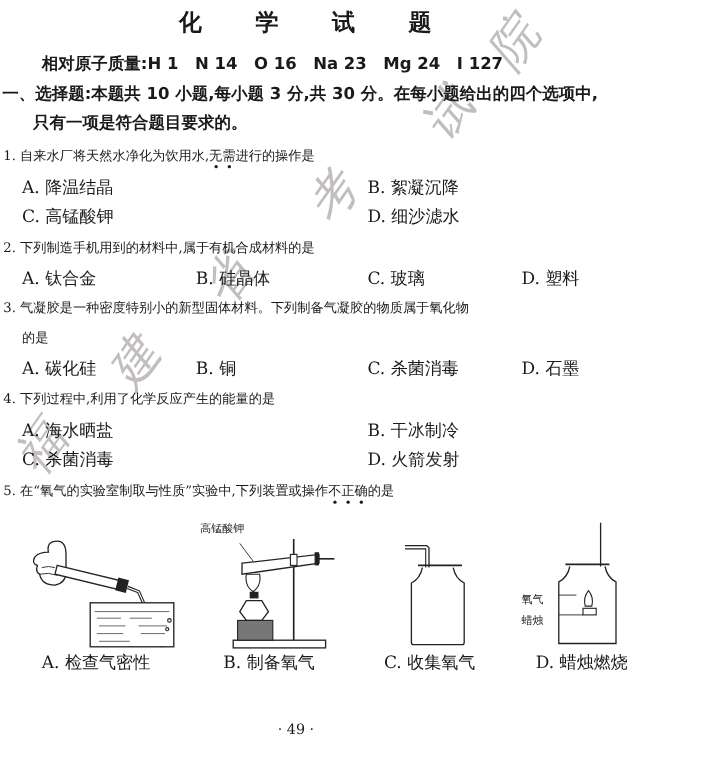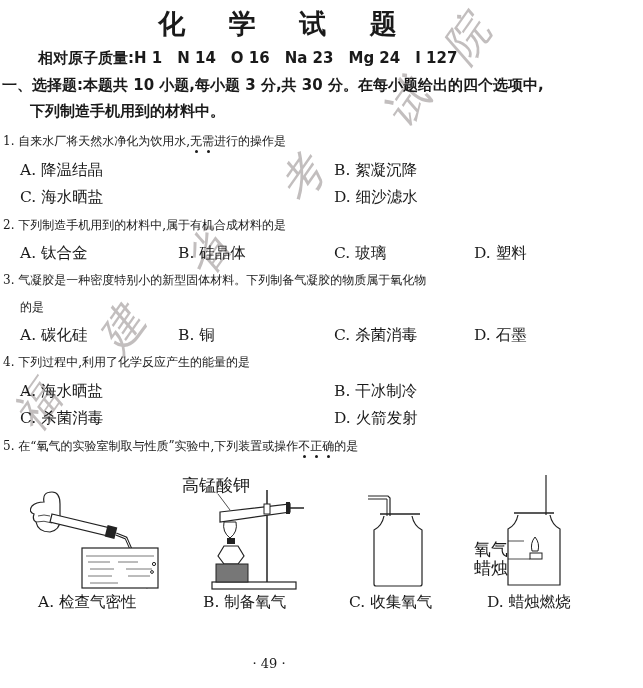--- a/index.html
+++ b/index.html
@@ -1,53 +1,53 @@
 <!DOCTYPE html>
 <html><head>
 <meta charset="utf-8">
 <style>
   html,body{margin:0;padding:0;background:#fff;}
   body{width:643px;height:688px;position:relative;overflow:hidden;font-family:"DejaVu Serif","Liberation Serif",serif;color:#1a1a1a;}
-  .title{position:absolute;left:0;width:573px;top:6px;text-align:center;font-size:27px;font-weight:bold;letter-spacing:18px;font-family:Liberation Sans, sans-serif;}
+  .title{position:absolute;left:0;width:573px;top:6px;text-align:center;font-size:21px;font-weight:bold;letter-spacing:18px;font-family:Liberation Mono, monospace;}
   .line{position:absolute;font-size:12px;white-space:nowrap;line-height:20px;}
   .bold{font-weight:bold;font-family:"DejaVu Sans",sans-serif;}
   .opt{position:absolute;font-size:15.5px;white-space:nowrap;line-height:20px;}
   .dot{position:relative;}
   .dot::after{content:"";position:absolute;left:50%;bottom:-5px;width:3px;height:3px;margin-left:-1.5px;border-radius:50%;background:#1a1a1a;}
   .wm{position:absolute;color:rgba(120,110,110,0.45);font-size:44px;font-family:"DejaVu Serif",serif;font-style:italic;transform:rotate(-55deg);pointer-events:none;}
   .fig-label{position:absolute;font-size:15.5px;white-space:nowrap;}
-  .small-label{position:absolute;font-size:17px;white-space:nowrap;font-family:"DejaVu Sans",sans-serif;}
+  .small-label{position:absolute;font-size:10px;white-space:nowrap;font-family:"DejaVu Sans",sans-serif;}
   .page-num{position:absolute;left:0;width:538px;top:656px;text-align:center;font-size:13px;}
   svg{position:absolute;}
 </style>
 </head>
 <body>
 
 <div>
   <span class="wm" style="left:15px;top:378px;">福</span>
   <span class="wm" style="left:100px;top:300px;">建</span>
   <span class="wm" style="left:185px;top:225px;">省</span>
   <span class="wm" style="left:280px;top:150px;">考</span>
   <span class="wm" style="left:385px;top:75px;">试</span>
   <span class="wm" style="left:445px;top:10px;">院</span>
 </div>
 
 <div class="title">化 学 试 题</div>
 
 <div class="line bold" style="left:38px;top:48px;font-size:15px;">相对原子质量:H 1　N 14　O 16　Na 23　Mg 24　I 127</div>
 
 <div class="line bold" style="left:2px;top:75px;font-size:15px;">一、选择题:本题共 10 小题,每小题 3 分,共 30 分。在每小题给出的四个选项中,</div>
-<div class="line bold" style="left:30px;top:101px;font-size:15px;">下列制造手机用到的材料中。</div>
+<div class="line bold" style="left:30px;top:101px;font-size:15px;">只有一项是符合题目要求的。</div>
 
 <div class="line" style="left:3px;top:131px;">
   <span>1. 自来水厂将天然水净化为饮用水,</span><span class="emph"><span class="dot">无</span><span class="dot">需</span></span><span>进行的操作是</span>
 </div>
 <div class="opt" style="left:20px;top:160px;">A. 降温结晶</div>
 <div class="opt" style="left:334px;top:160px;">B. 絮凝沉降</div>
-<div class="opt" style="left:20px;top:187px;">C. 海水晒盐</div>
+<div class="opt" style="left:20px;top:187px;">C. 高锰酸钾</div>
 <div class="opt" style="left:334px;top:187px;">D. 细沙滤水</div>
 
 <div class="line" style="left:3px;top:215px;">2. 下列制造手机用到的材料中,属于有机合成材料的是</div>
 <div class="opt" style="left:20px;top:243px;">A. 钛合金</div>
 <div class="opt" style="left:178px;top:243px;">B. 硅晶体</div>
 <div class="opt" style="left:334px;top:243px;">C. 玻璃</div>
 <div class="opt" style="left:474px;top:243px;">D. 塑料</div>
 
 <div class="line" style="left:3px;top:270px;">3. 气凝胶是一种密度特别小的新型固体材料。下列制备气凝胶的物质属于氧化物</div>
 <div class="line" style="left:20px;top:297px;">的是</div>

